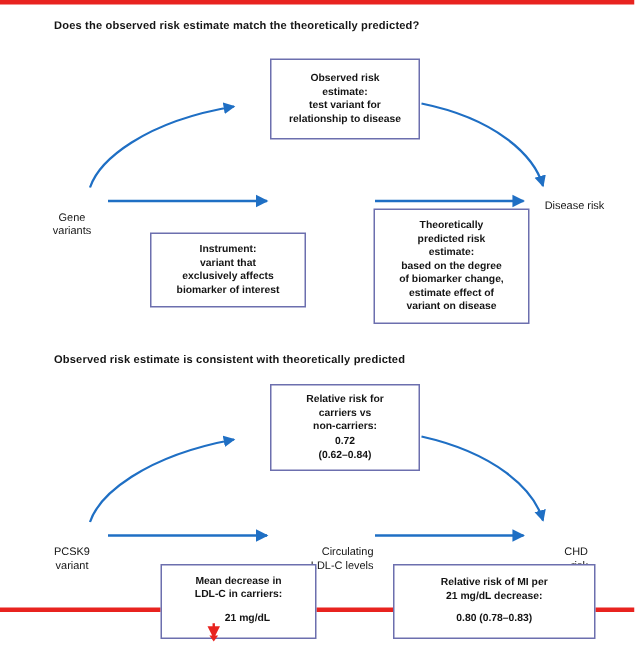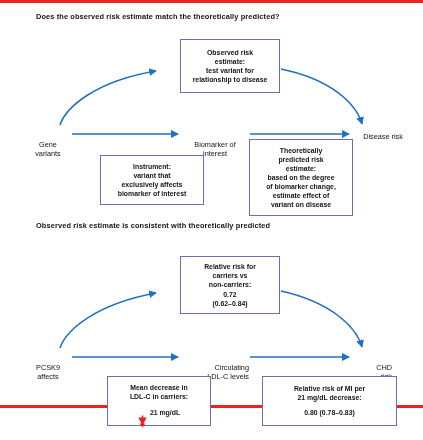--- a/index.html
+++ b/index.html
@@ -24,21 +24,21 @@
   }
   .heading{
     position:absolute;
     font-size:7.4px;
     font-weight:bold;
     letter-spacing:.12px;
     color:#141414;
     white-space:nowrap;
   }
   #heading-top{left:36px;top:9px;}
-  #heading-bottom{left:36px;top:218px;}
+  #heading-bottom{left:36px;top:232px;}
 
   .node{
     position:absolute;
     font-size:7.3px;
     font-weight:normal;
     line-height:9.2px;
     color:#141414;
     text-align:center;
     white-space:pre-line;
     margin-top:13px;
@@ -106,22 +106,20 @@
   <div class="heading" id="heading-top">Does the observed risk estimate match the theoretically predicted?</div>
 
   <div class="box" id="observed-box" style="left:180px;top:36px;width:100px;height:54px;">Observed risk
 estimate:
 test variant for
 relationship to disease</div>
 
   <div class="node" id="node-gene-variants" style="left:22px;top:124px;width:52px;">Gene
 variants</div>
 
-  <div class="node" id="node-biomarker" style="left:181px;top:124px;width:68px;">Biomarker of
-interest</div>
 
   <div class="node" id="node-disease-risk" style="left:352px;top:116px;width:62px;text-align:center;">Disease risk</div>
 
   <div class="box" id="instrument-box" style="left:100px;top:152px;width:104px;height:50px;">Instrument:
 variant that
 exclusively affects
 biomarker of interest</div>
 
   <div class="box" id="predicted-box" style="left:249px;top:136px;width:104px;height:77px;">Theoretically
 predicted risk
@@ -135,21 +133,21 @@
 
   <div class="box" id="relative-risk-box" style="left:180px;top:253px;width:100px;height:58px;">
     <span class="sub">Relative risk for
 carriers vs
 non-carriers:</span>
     <span class="sub">0.72</span>
     <span class="sub">(0.62–0.84)</span>
   </div>
 
   <div class="node" id="node-pcsk9" style="left:22px;top:347px;width:52px;">PCSK9
-affects</div>
+variant</div>
 
   <div class="node" id="node-ldlc" style="left:181px;top:347px;width:68px;text-align:right;">Circulating
 LDL-C levels</div>
 
   <div class="node" id="node-chd-risk" style="left:352px;top:347px;width:40px;text-align:right;">CHD
 risk</div>
 
   <div class="box" id="mean-decrease-box" style="left:107px;top:373px;width:104px;height:50px;justify-content:flex-start;padding-top:6px;">
     <span class="sub">Mean decrease in
 LDL-C in carriers:</span>

